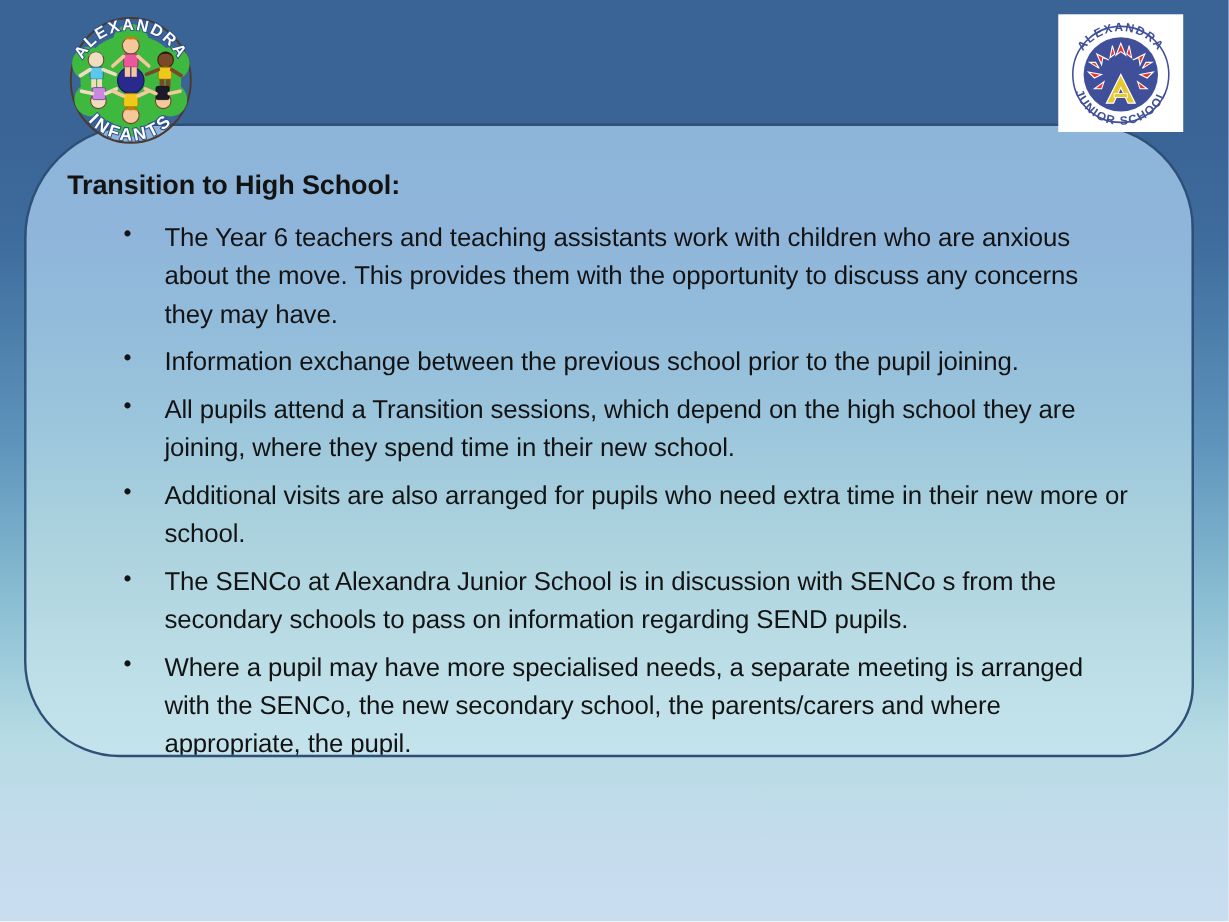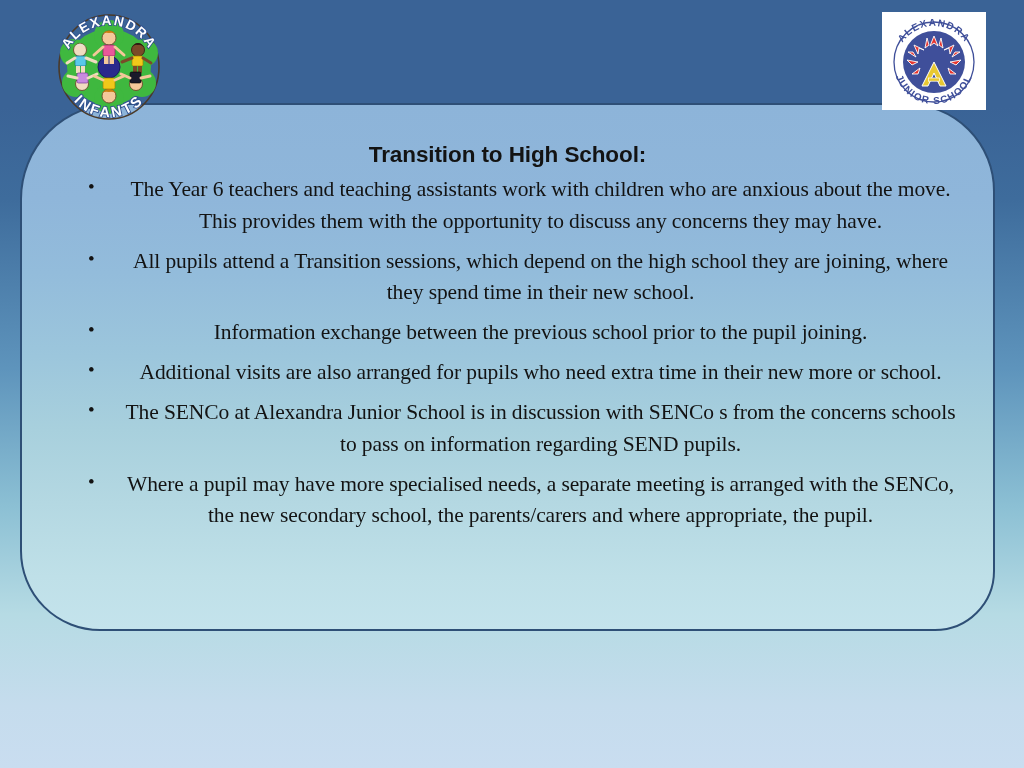--- a/index.html
+++ b/index.html
@@ -41,41 +41,39 @@
     background: linear-gradient(to bottom,
       #8db4d9 0%,
       #8fb6da 18%,
       #93bcdb 32%,
       #9cc6dc 48%,
       #a8d0dd 62%,
       #b4d8e2 76%,
       #bfe0e8 90%,
       #c4e3ec 100%);
     overflow: hidden;
-    text-align: center;
   }
 
   .panel-inner {
     padding: 36px 34px 10px 34px;
   }
 
   .slide-title {
     font-size: 22.5px;
     font-weight: bold;
     color: #131313;
     letter-spacing: -0.1px;
     line-height: 1.2;
     margin: 0 0 6px 0;
   }
 
   .bullet-list {
     list-style: none;
-    margin: 0;
+    margin: 15px;
     padding: 0;
-    font-family: Liberation Serif, serif;
   }
 
   .bullet-item {
     position: relative;
     padding-left: 66px;
     margin-bottom: 8px;
     font-size: 21.5px;
     line-height: 1.48;
     color: #131313;
     letter-spacing: -0.1px;
@@ -118,24 +116,24 @@
 
 <div class="slide">
 
   <div class="content-panel">
     <div class="panel-inner">
 
       <div class="slide-title">Transition to High School:</div>
 
       <ul class="bullet-list">
         <li class="bullet-item">The Year 6 teachers and teaching assistants work with children who are anxious about the move. This provides them with the opportunity to discuss any concerns they may have.</li>
+        <li class="bullet-item">Information exchange between the previous school prior to the pupil joining.</li>
         <li class="bullet-item">All pupils attend a Transition sessions, which depend on the high school they are joining, where they spend time in their new school.</li>
-        <li class="bullet-item">Information exchange between the previous school prior to the pupil joining.</li>
         <li class="bullet-item">Additional visits are also arranged for pupils who need extra time in their new more or school.</li>
-        <li class="bullet-item">The SENCo at Alexandra Junior School is in discussion with SENCo s from the concerns schools to pass on information regarding SEND pupils.</li>
+        <li class="bullet-item">The SENCo at Alexandra Junior School is in discussion with SENCo s from the secondary schools to pass on information regarding SEND pupils.</li>
         <li class="bullet-item">Where a pupil may have more specialised needs, a separate meeting is arranged with the SENCo, the new secondary school, the parents/carers and where appropriate, the pupil.</li>
       </ul>
 
     </div>
   </div>
 
   <div class="logo-infants">
     <svg width="118" height="118" viewBox="0 0 118 118">
       <defs>
         <path id="arcTop" d="M 14,62 A 45,45 0 0 1 104,62" fill="none"></path>

